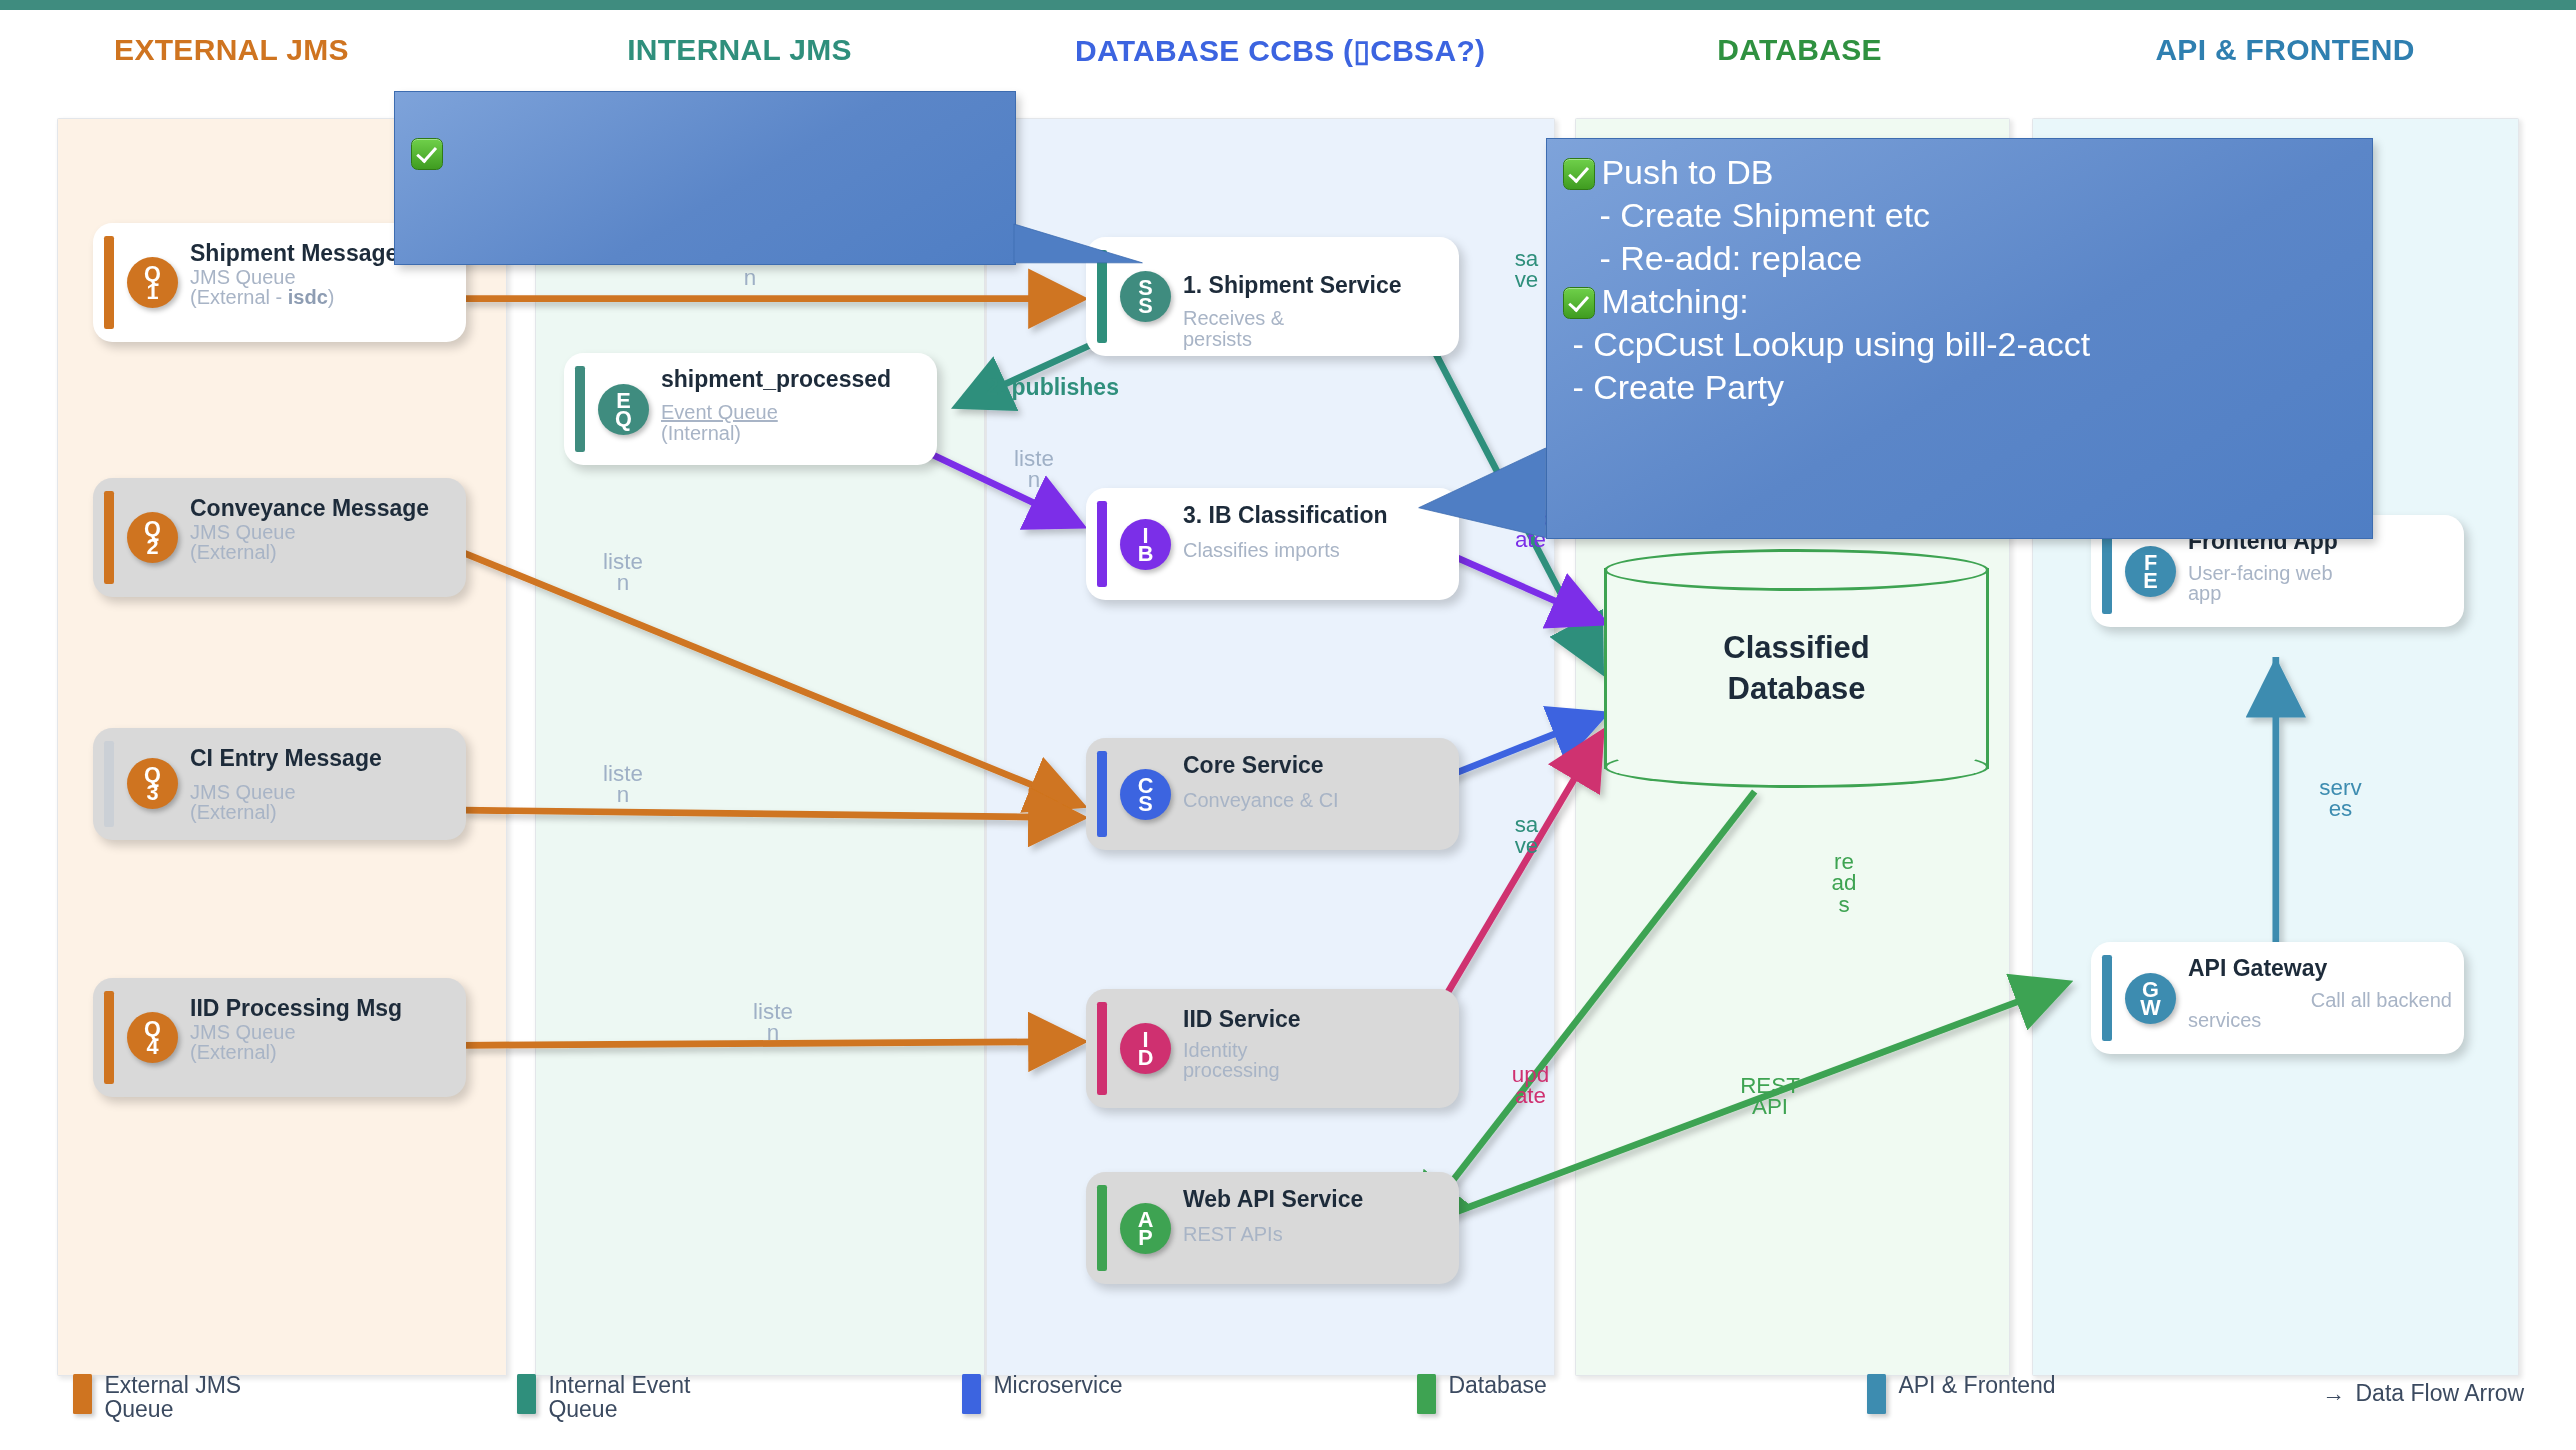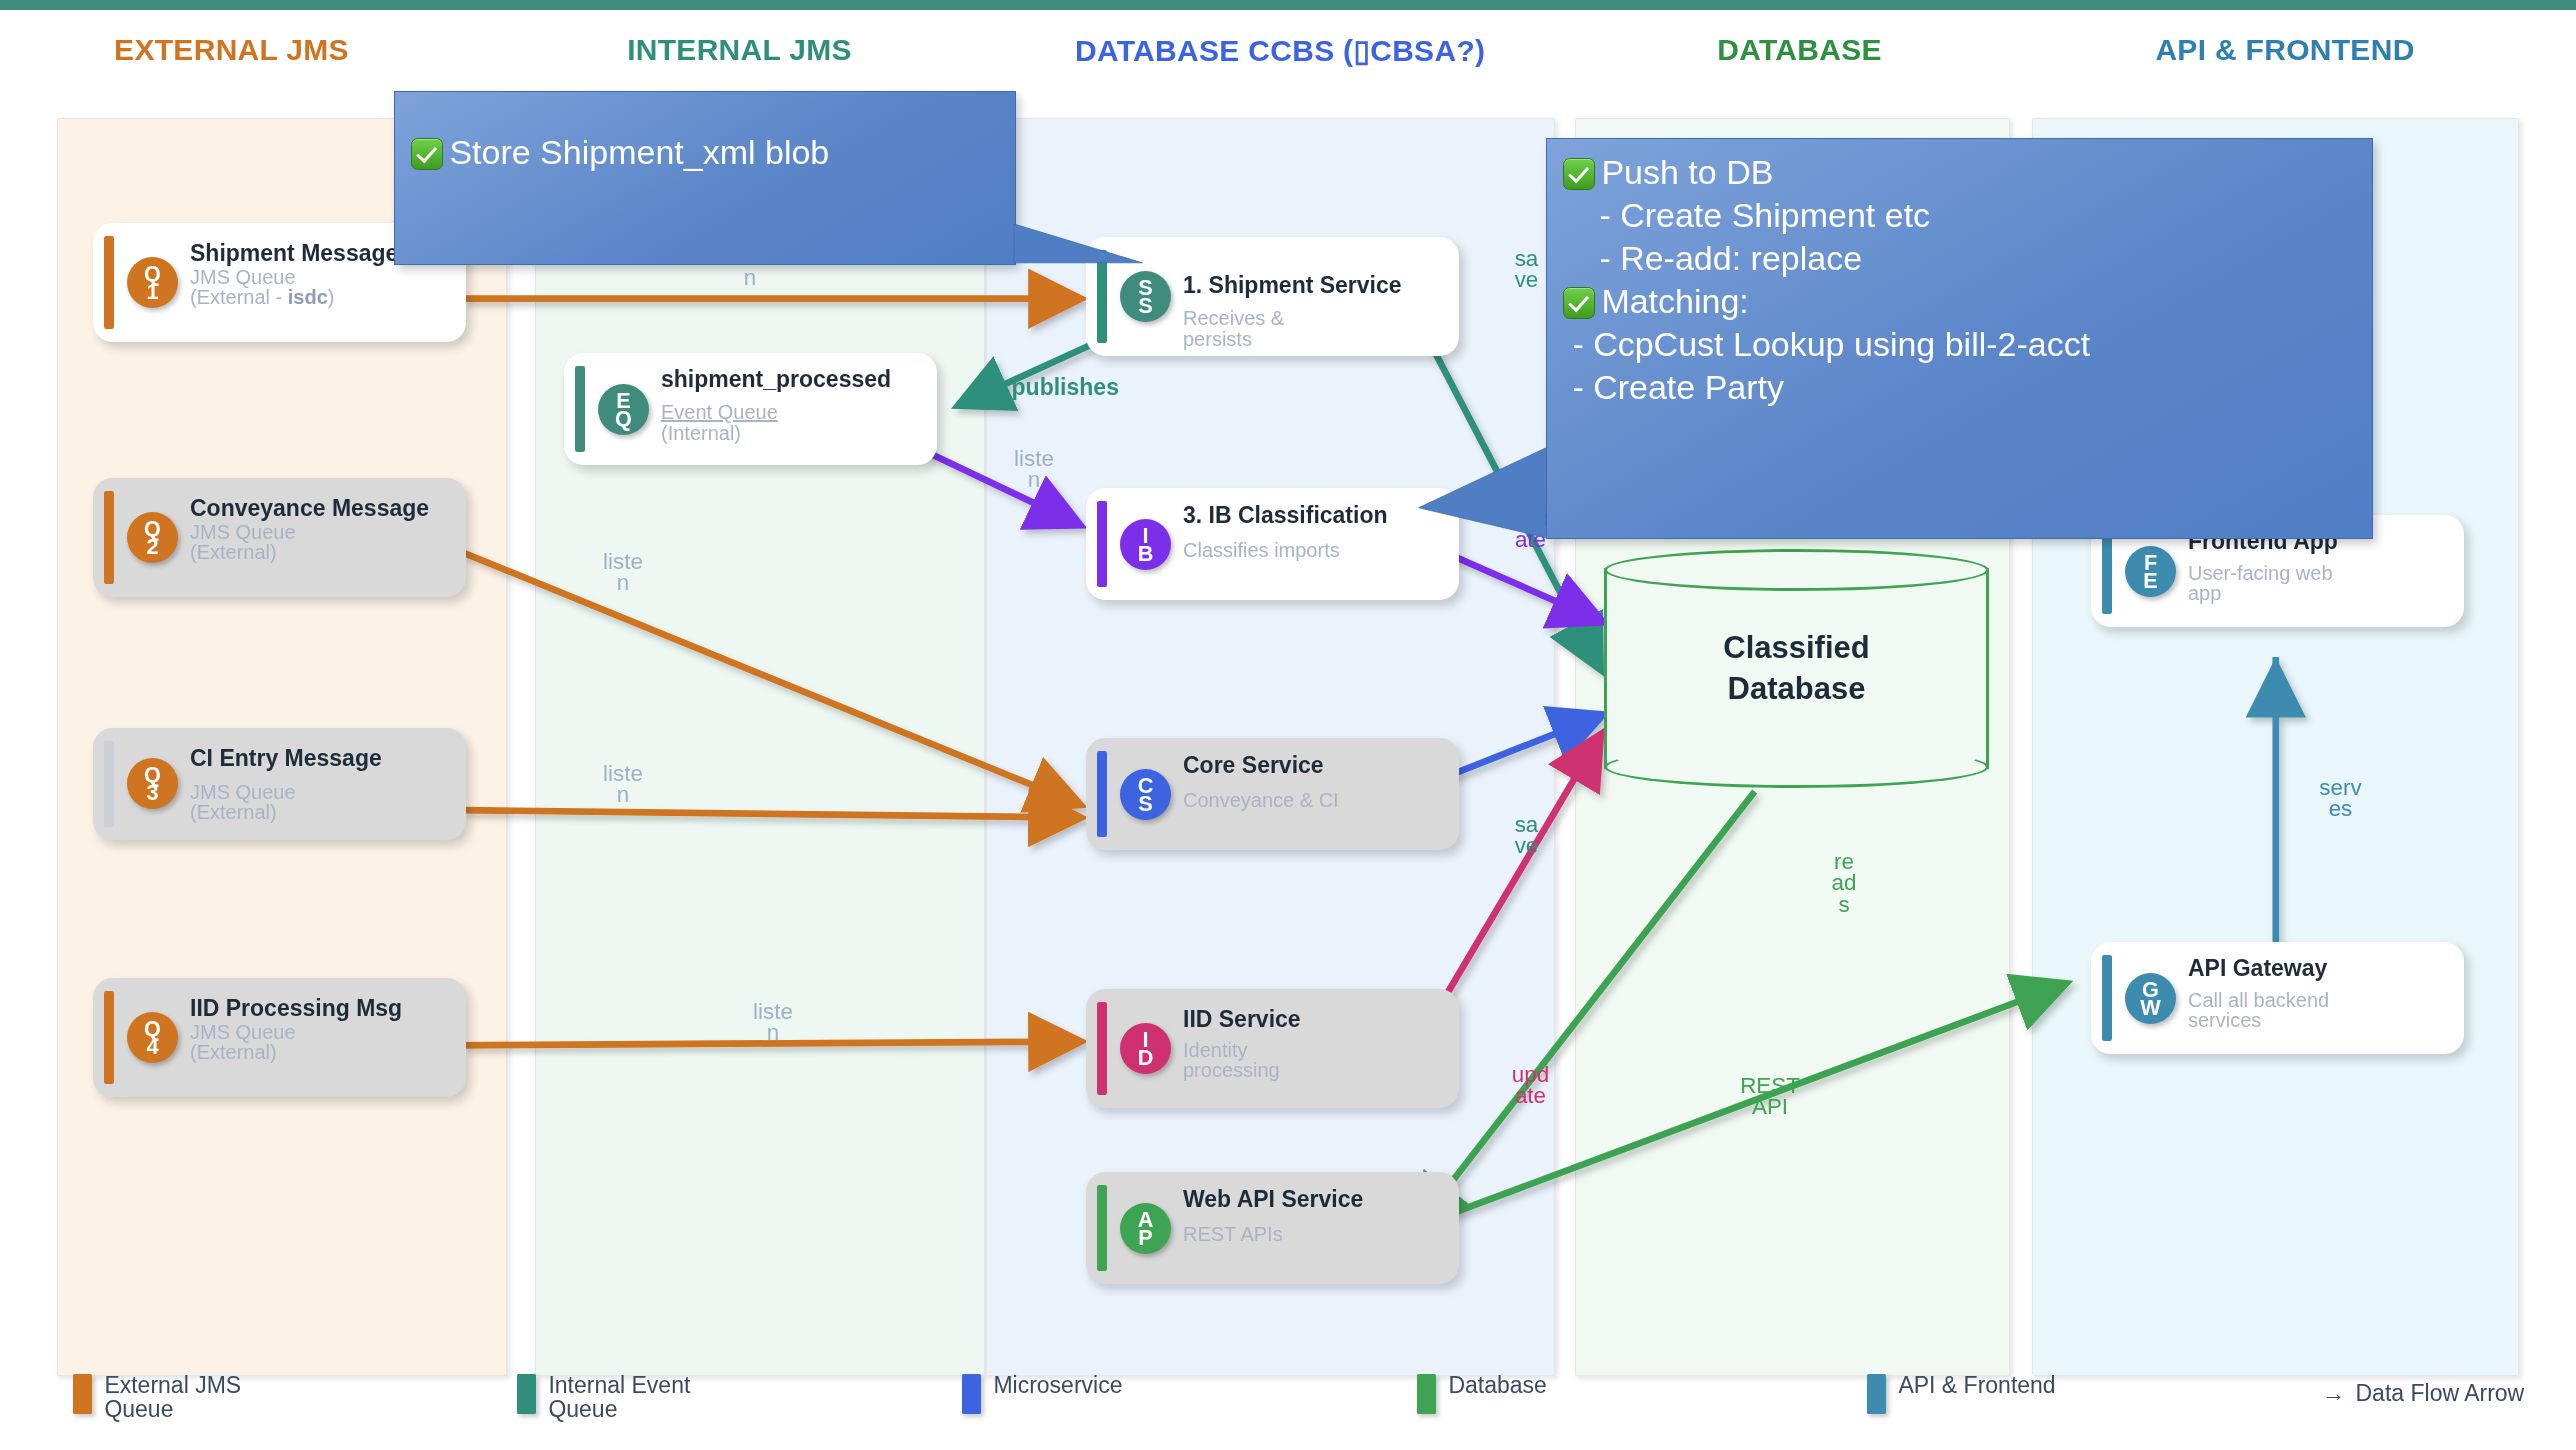--- a/index.html
+++ b/index.html
@@ -284,21 +284,21 @@
   </div>
 
   <div class="node" style="left:2091px;top:942px;width:373px;height:112px;background:#ffffff;">
     <div class="accent" style="background:#3d8cb0;"></div>
     <div class="badge" style="top:31px;background:#3d8cb0;">
       <span>G</span>
       <span>W</span>
     </div>
     <div class="body" style="top:15px;">
       <div class="title">API Gateway</div>
-      <div class="sub" style="margin-top:9px;">Call all backend</div>
+      <div class="sub" style="margin-top:9px;text-align:right;">Call all backend</div>
       <div class="sub">services</div>
     </div>
   </div>
 
   <div class="elabel" style="left:709px;top:246px;width:82px;color:#9fb0c6;">liste
 n</div>
   <div class="elabel" style="left:993px;top:448px;width:82px;color:#9fb0c6;">liste
 n</div>
   <div class="elabel" style="left:582px;top:551px;width:82px;color:#9fb0c6;">liste
 n</div>
@@ -322,21 +322,20 @@
 s</div>
   <div class="elabel" style="left:1725px;top:1075px;width:90px;color:#3ea352;">REST
 API</div>
   <div class="elabel" style="left:2303px;top:777px;width:75px;color:#3d8cb0;">serv
 es</div>
 
   <div class="callout" style="left:394px;top:91px;width:620px;height:172px;">
     <div class="txt" style="padding-top:40px;">
       <div class="row">
         <span class="chk"></span>
-        <span>Store Shipment_xml blob</span>
       </div>
     </div>
   </div>
   <svg class="wires" viewBox="0 0 3450 1942" style="z-index:2;">
     <polygon points="1358,300 1530,352 1358,352" fill="#4f7ec4" stroke="#3d6cb0" stroke-width="1"></polygon>
   </svg>
 
   <div class="callout" style="left:1546px;top:138px;width:825px;height:399px;">
     <div class="txt" style="padding-top:13px;">
       <div class="row" style="margin-bottom:1.5px;">

